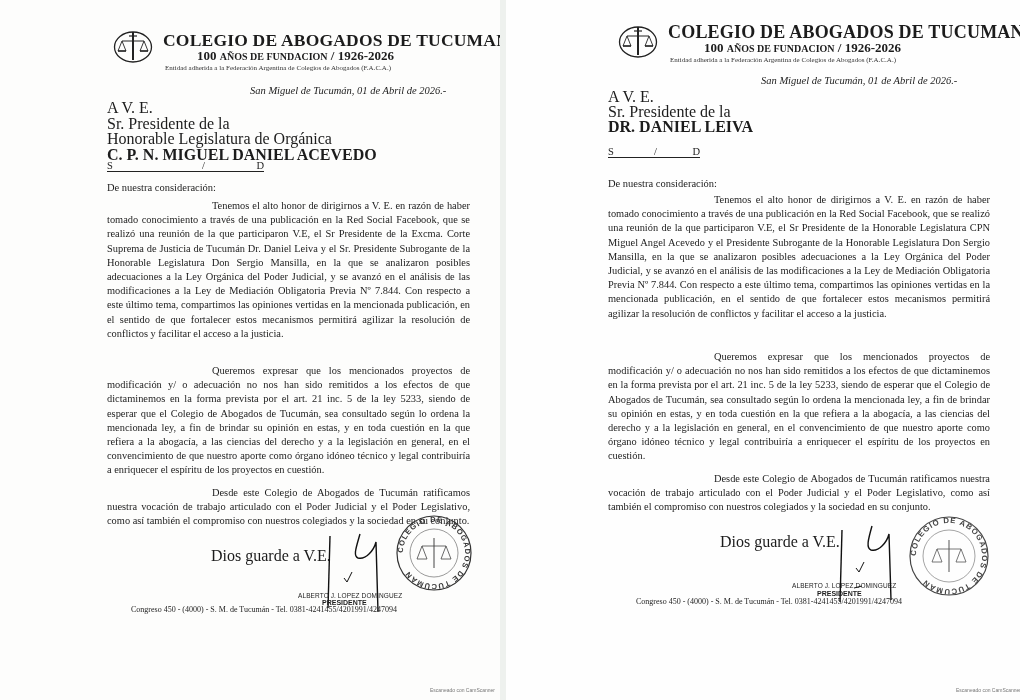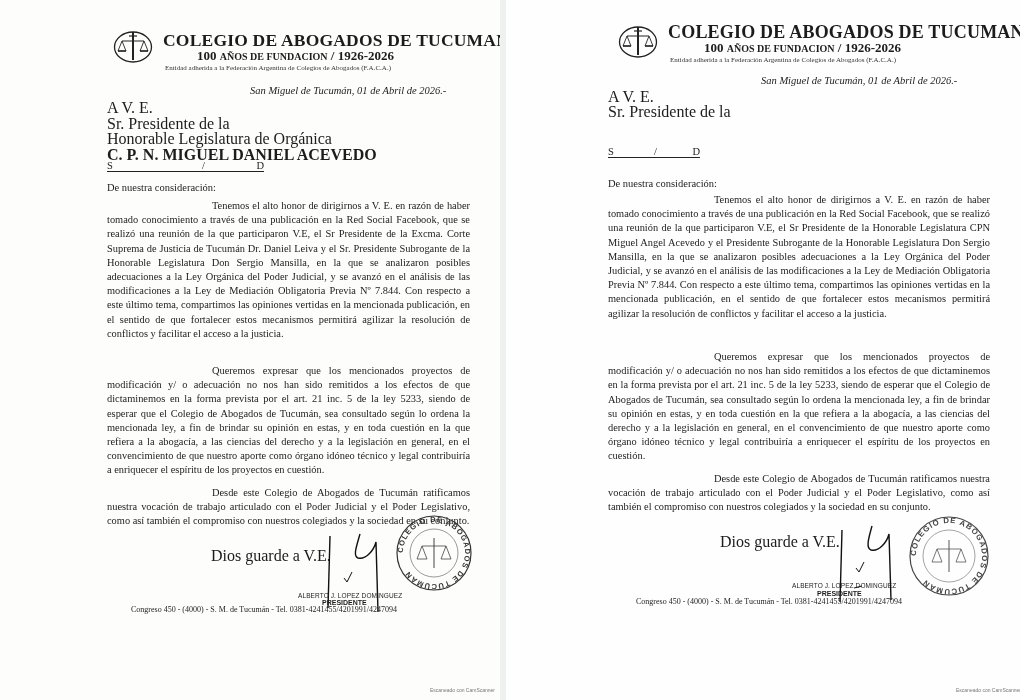--- a/index.html
+++ b/index.html
@@ -133,20 +133,21 @@
   </svg>
   <div class="lh-title" style="left:162px;top:22px;font-size:18px;">COLEGIO DE ABOGADOS DE TUCUMAN</div>
   <div class="lh-sub" style="left:198px;top:40px;"><span>100</span> <span class="sc">AÑOS DE FUNDACION</span> <span>/ 1926-2026</span></div>
   <div class="lh-entity" style="left:164px;top:56px;">Entidad adherida a la Federación Argentina de Colegios de Abogados (F.A.C.A.)</div>
 
   <div class="date" style="left:255px;top:75px;">San Miguel de Tucumán, 01 de Abril  de 2026.-</div>
 
   <div class="addr" style="left:102px;top:89px;line-height:15px;">
     <div>A  V. E.</div>
     <div>Sr. Presidente de la</div>
+    <div class="bold">DR. DANIEL LEIVA</div>
   </div>
   <div class="sd" style="left:102px;top:146px;">
     <span class="line" style="width:92px;position:relative;">
       <span>S</span>
       <span style="position:absolute;left:46px;">/</span>
       <span style="position:absolute;right:0;">D</span>
     </span>
   </div>
 
   <div class="salut" style="left:102px;top:178px;">De nuestra consideración:</div>

